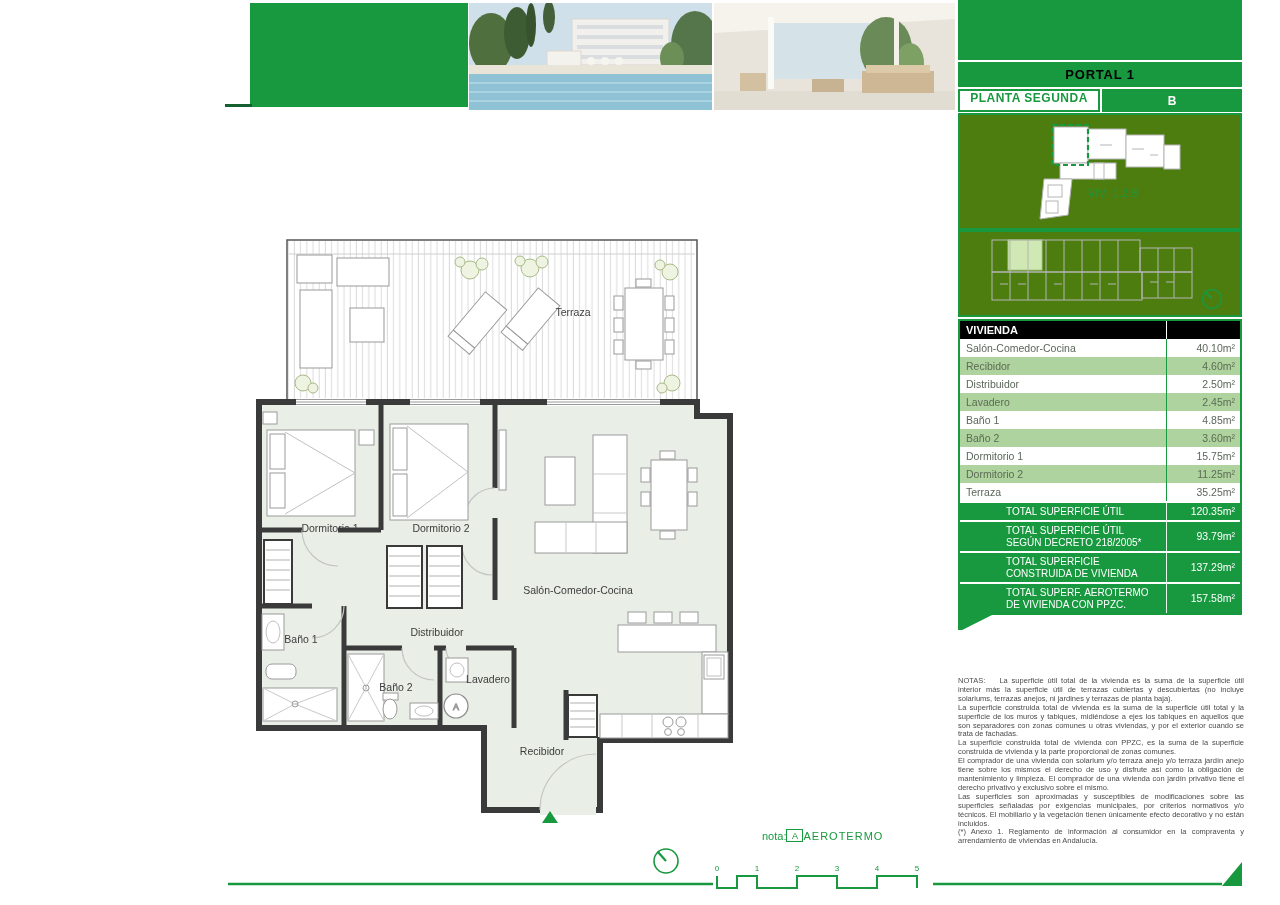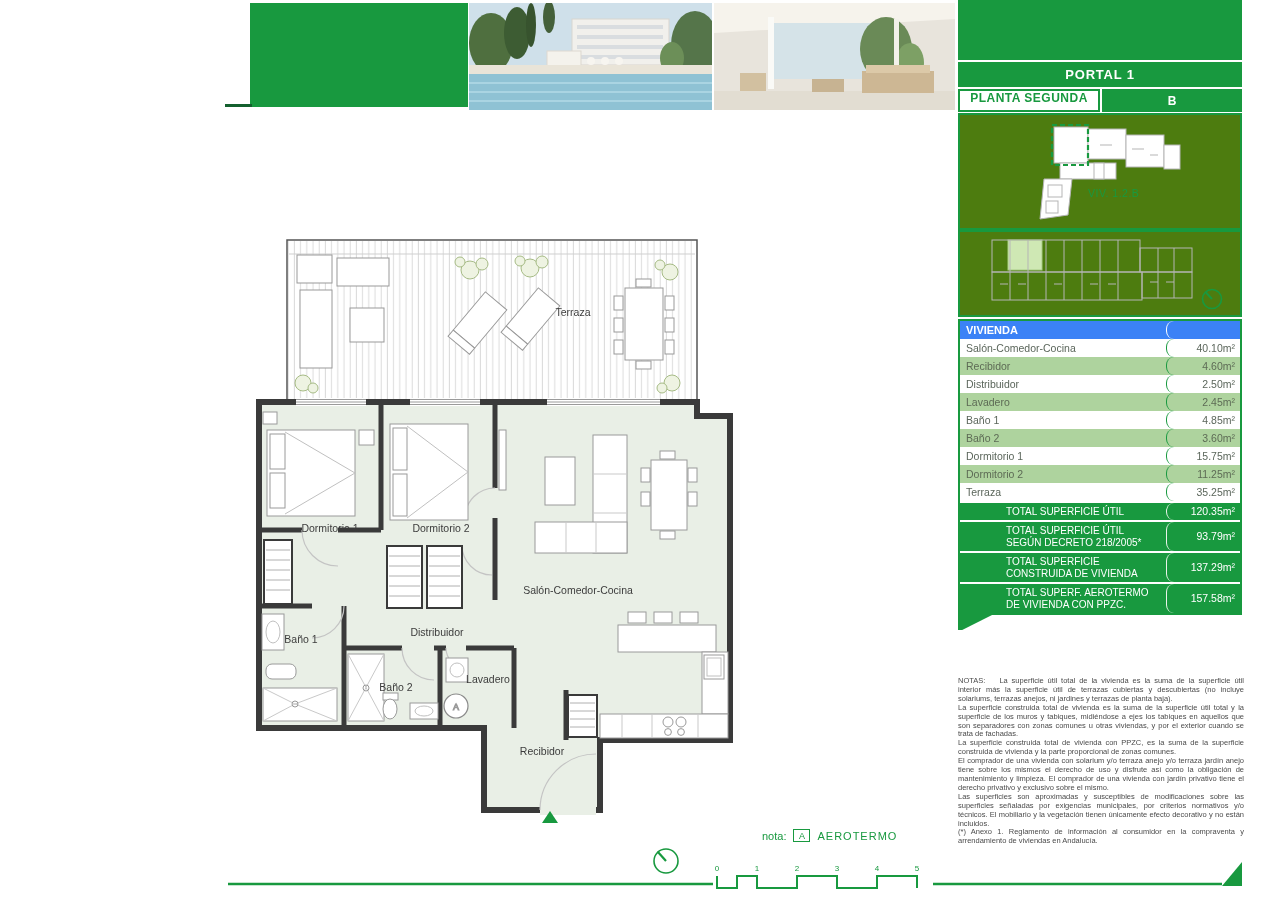--- a/index.html
+++ b/index.html
@@ -9,37 +9,37 @@
 
   
   #brand-block{left:250px;top:3px;width:218px;height:104px;background:#18993f;}
   #brand-underline{left:225px;top:104px;width:27px;height:3px;background:#14602e;}
   .photo{top:3px;height:107px;overflow:hidden;}
   #photo-1{left:469px;width:243px;}
   #photo-2{left:714px;width:241px;}
 
   
   .side-green-top{left:958px;top:0;width:284px;height:60px;background:#18993f;}
-  .portal-bar{left:958px;top:62px;width:284px;height:25px;background:#18993f;color:#ffffff;
+  .portal-bar{left:958px;top:62px;width:284px;height:25px;background:#18993f;color:#000000;
     font-size:13px;font-weight:bold;letter-spacing:.8px;display:flex;align-items:center;justify-content:center;}
   .floor-row{left:958px;top:89px;width:284px;height:23px;display:flex;gap:2px;}
   .floor-cell-left{width:142px;height:100%;box-sizing:border-box;border:2px solid #18993f;background:#fff;
     color:#18993f;font-size:12px;font-weight:bold;display:flex;align-items:flex-start;justify-content:center;letter-spacing:.5px;}
   .floor-cell-right{flex:1;height:100%;background:#18993f;color:#fff;font-size:12px;font-weight:bold;
     display:flex;align-items:center;justify-content:center;}
   .thumb-box{left:958px;box-sizing:border-box;border:2px solid #18993f;background:#4d7c0f;}
   #unit-thumb{top:113px;width:284px;height:117px;}
   #building-thumb{top:230px;width:284px;height:87px;}
 
   
   #areas-table{left:958px;top:319px;width:284px;box-sizing:border-box;border:2px solid #18993f;background:#fff;}
   .t-row{display:flex;align-items:center;}
   .t-row .lbl{flex:1;padding-left:6px;}
-  .t-row .val{width:74px;text-align:left;padding-right:5px;box-sizing:border-box;align-self:stretch;display:flex;align-items:center;justify-content:flex-end;border-radius:8px;}
-  .t-header{height:18px;background:#3b82f6;color:#fff;font-size:11px;font-weight:bold;}
+  .t-row .val{width:74px;text-align:left;padding-right:5px;box-sizing:border-box;align-self:stretch;display:flex;align-items:center;justify-content:flex-end;}
+  .t-header{height:18px;background:#000000;color:#fff;font-size:11px;font-weight:bold;}
   .t-header .val{border-left:1px solid #fff;}
   .t-data{height:18px;font-size:10.5px;color:#5b665b;}
   .t-data .val{border-left:1px solid #18993f;}
   .t-data.alt{background:#aed39e;color:#5d6b55;}
   .t-total{background:#18993f;color:#fff;font-size:10px;border-top:2px solid #fff;line-height:1.15;}
   .t-total .lbl{padding-right:4px;margin-left:40px;}
   .t-total .val{border-left:1px solid #e9f4ea;font-size:10.5px;}
   .t-total.h1{height:17px;}
   .t-total.h2{height:29px;}
   #table-tail{left:958px;top:611px;width:42px;height:19px;background:#18993f;
@@ -50,21 +50,21 @@
   #notes p{margin:0;}
   #notes .notes-title{margin-right:14px;font-weight:normal;}
 
   
   svg{display:block;}
   svg text{font-family:"Liberation Sans",sans-serif;}
   .room-label{font-size:10.5px;fill:#3c3c3c;}
   .tick-label{font-size:8px;fill:#18993f;}
 
   
-  #nota-line{left:762px;top:828px;height:15px;display:flex;align-items:center;gap:7px;color:#18993f;font-size:11px;}
+  #nota-line{left:762px;top:828px;height:15px;display:flex;align-items:center;color:#18993f;font-size:11px;}
   #aerotermo-box{width:15px;height:11px;border:1.5px solid #18993f;font-size:9px;display:flex;align-items:center;justify-content:center;}
   #aerotermo-text{letter-spacing:1px;}
 </style>
 </head>
 <body>
 
 <div id="sheet">
 
   <div class="abs" id="brand-block"></div>
   <div class="abs" id="brand-underline"></div>

